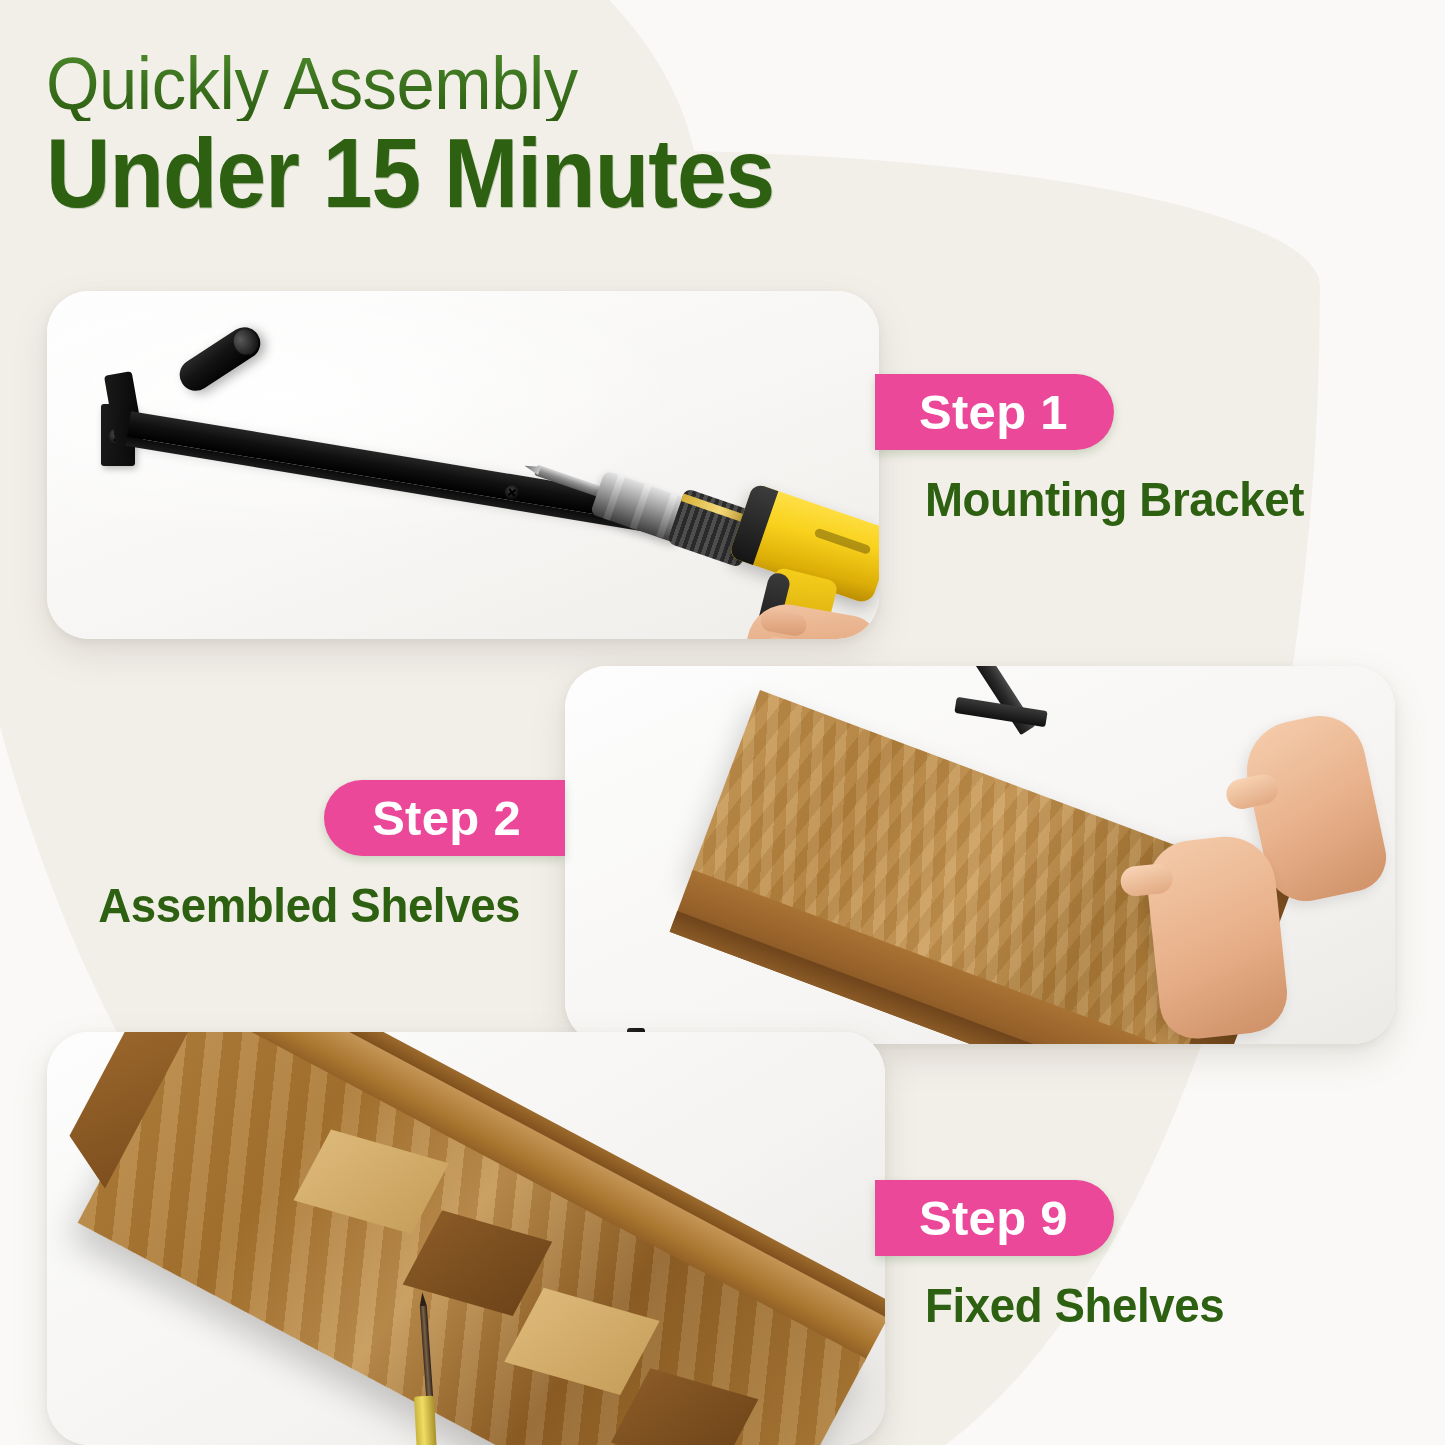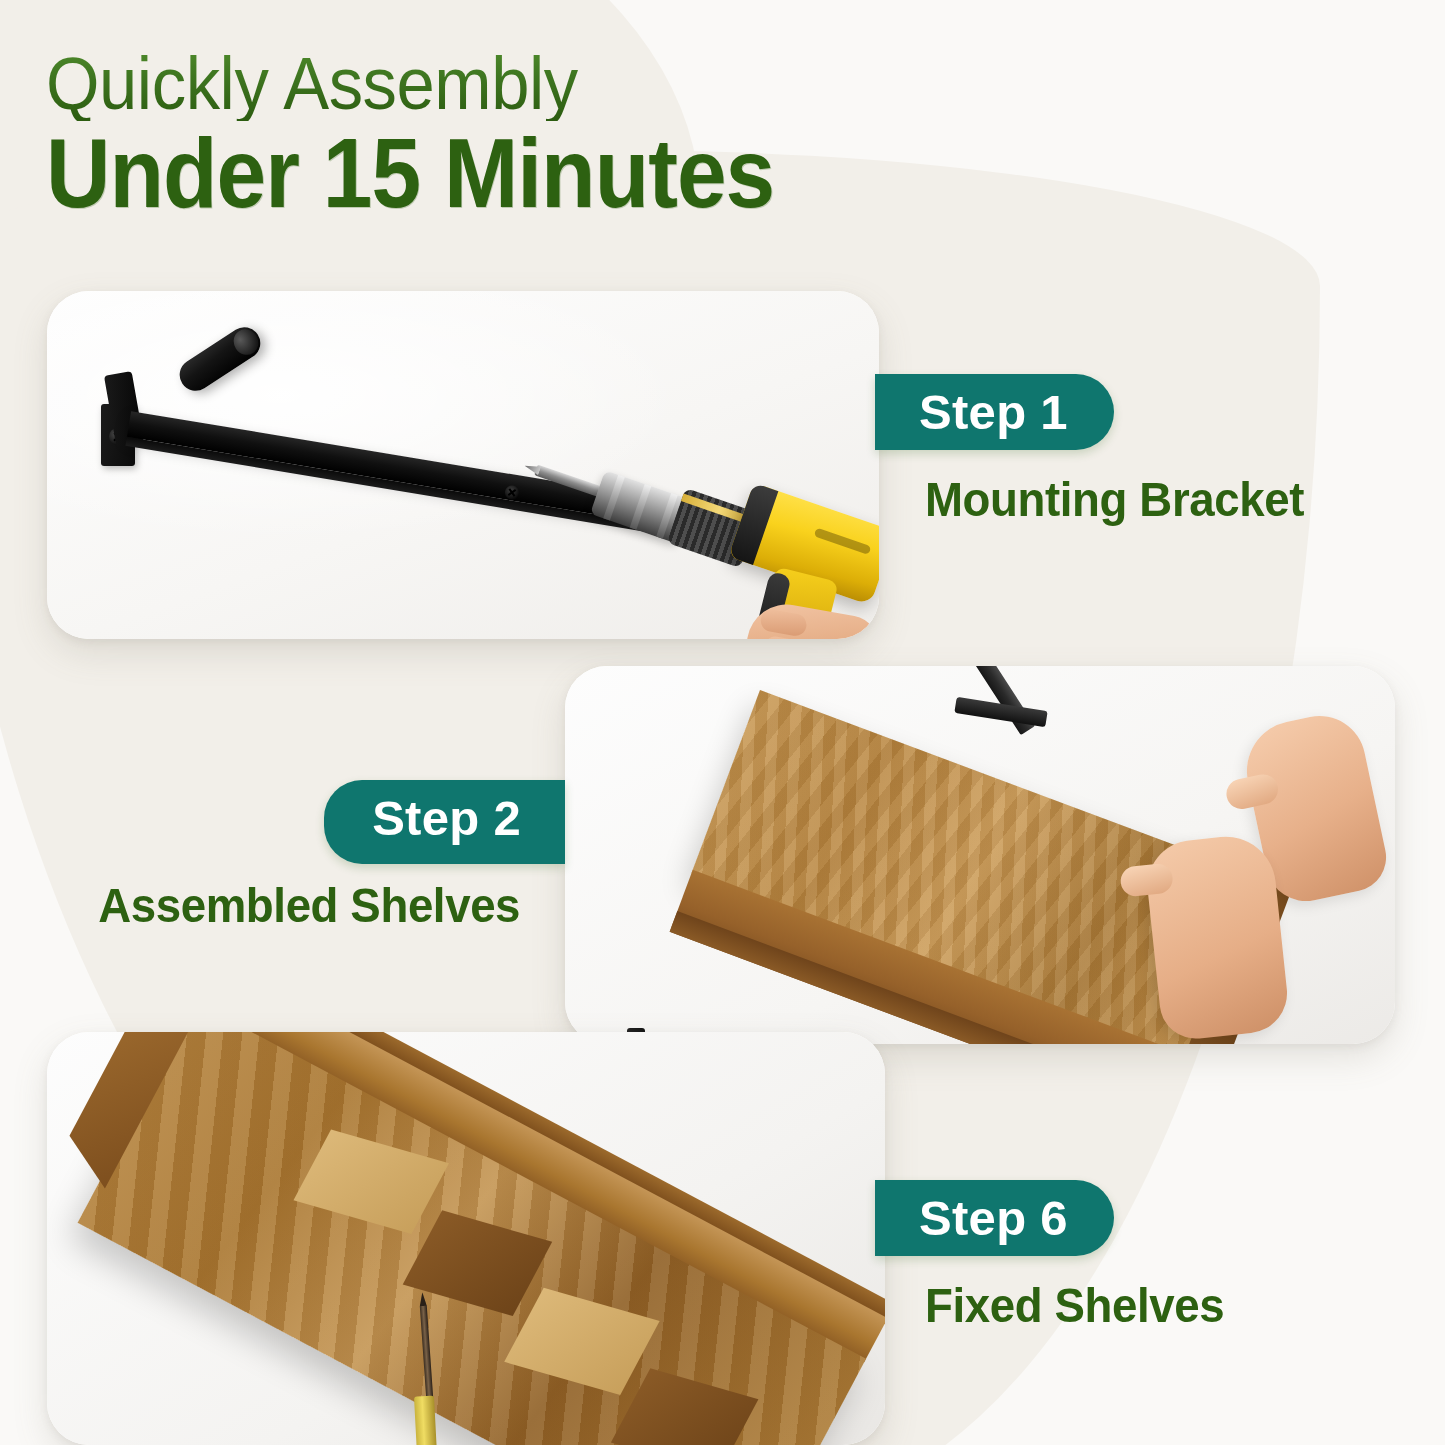--- a/index.html
+++ b/index.html
@@ -250,27 +250,27 @@
     background:#2a2018;clip-path:polygon(50% 0,100% 100%,0 100%);}
   .p3 .shank{
     position:absolute;left:369px;top:364px;width:20px;height:78px;
     background:linear-gradient(90deg,#c9b33e,#f0dd63 40%,#a8902a);
     transform:rotate(-3deg);border-radius:3px;
   }
 
   
   .badge{
     position:absolute;z-index:14;height:76px;display:flex;align-items:center;
-    background:#0f766e;color:#FFFFFF;
+    background:#ec4899;color:#FFFFFF;
     font-size:49px;font-weight:700;letter-spacing:0.3px;
     white-space:nowrap;
     box-shadow:0 4px 10px rgba(47,98,24,0.20);
   }
   .badge-right{border-radius:0 38px 38px 0;padding:0 46px 0 44px;}
-  .badge-left{border-radius:38px 0 0 38px;padding:0 44px 8px 48px;}
+  .badge-left{border-radius:38px 0 0 38px;padding:0 44px 0 48px;}
 
   .steplabel{
     position:absolute;z-index:14;color:#2D6111;
     font-size:48px;font-weight:700;letter-spacing:-0.4px;white-space:nowrap;
     transform:scaleX(0.95);
   }
   .sl-right{transform-origin:left center;}
   .sl-left{transform-origin:right center;}
 
   .b1{left:875px;top:374px;}
@@ -386,16 +386,16 @@
       </div>
 
       <div class="bit3">
         <div class="bit3-tip"></div>
       </div>
       <div class="shank"></div>
 
     </div>
   </div>
 
-  <div class="badge badge-right b3">Step 6</div>
+  <div class="badge badge-right b3">Step 9</div>
   <div class="steplabel sl-right l3">Fixed Shelves</div>
 
 </div>
 
 </body></html>

